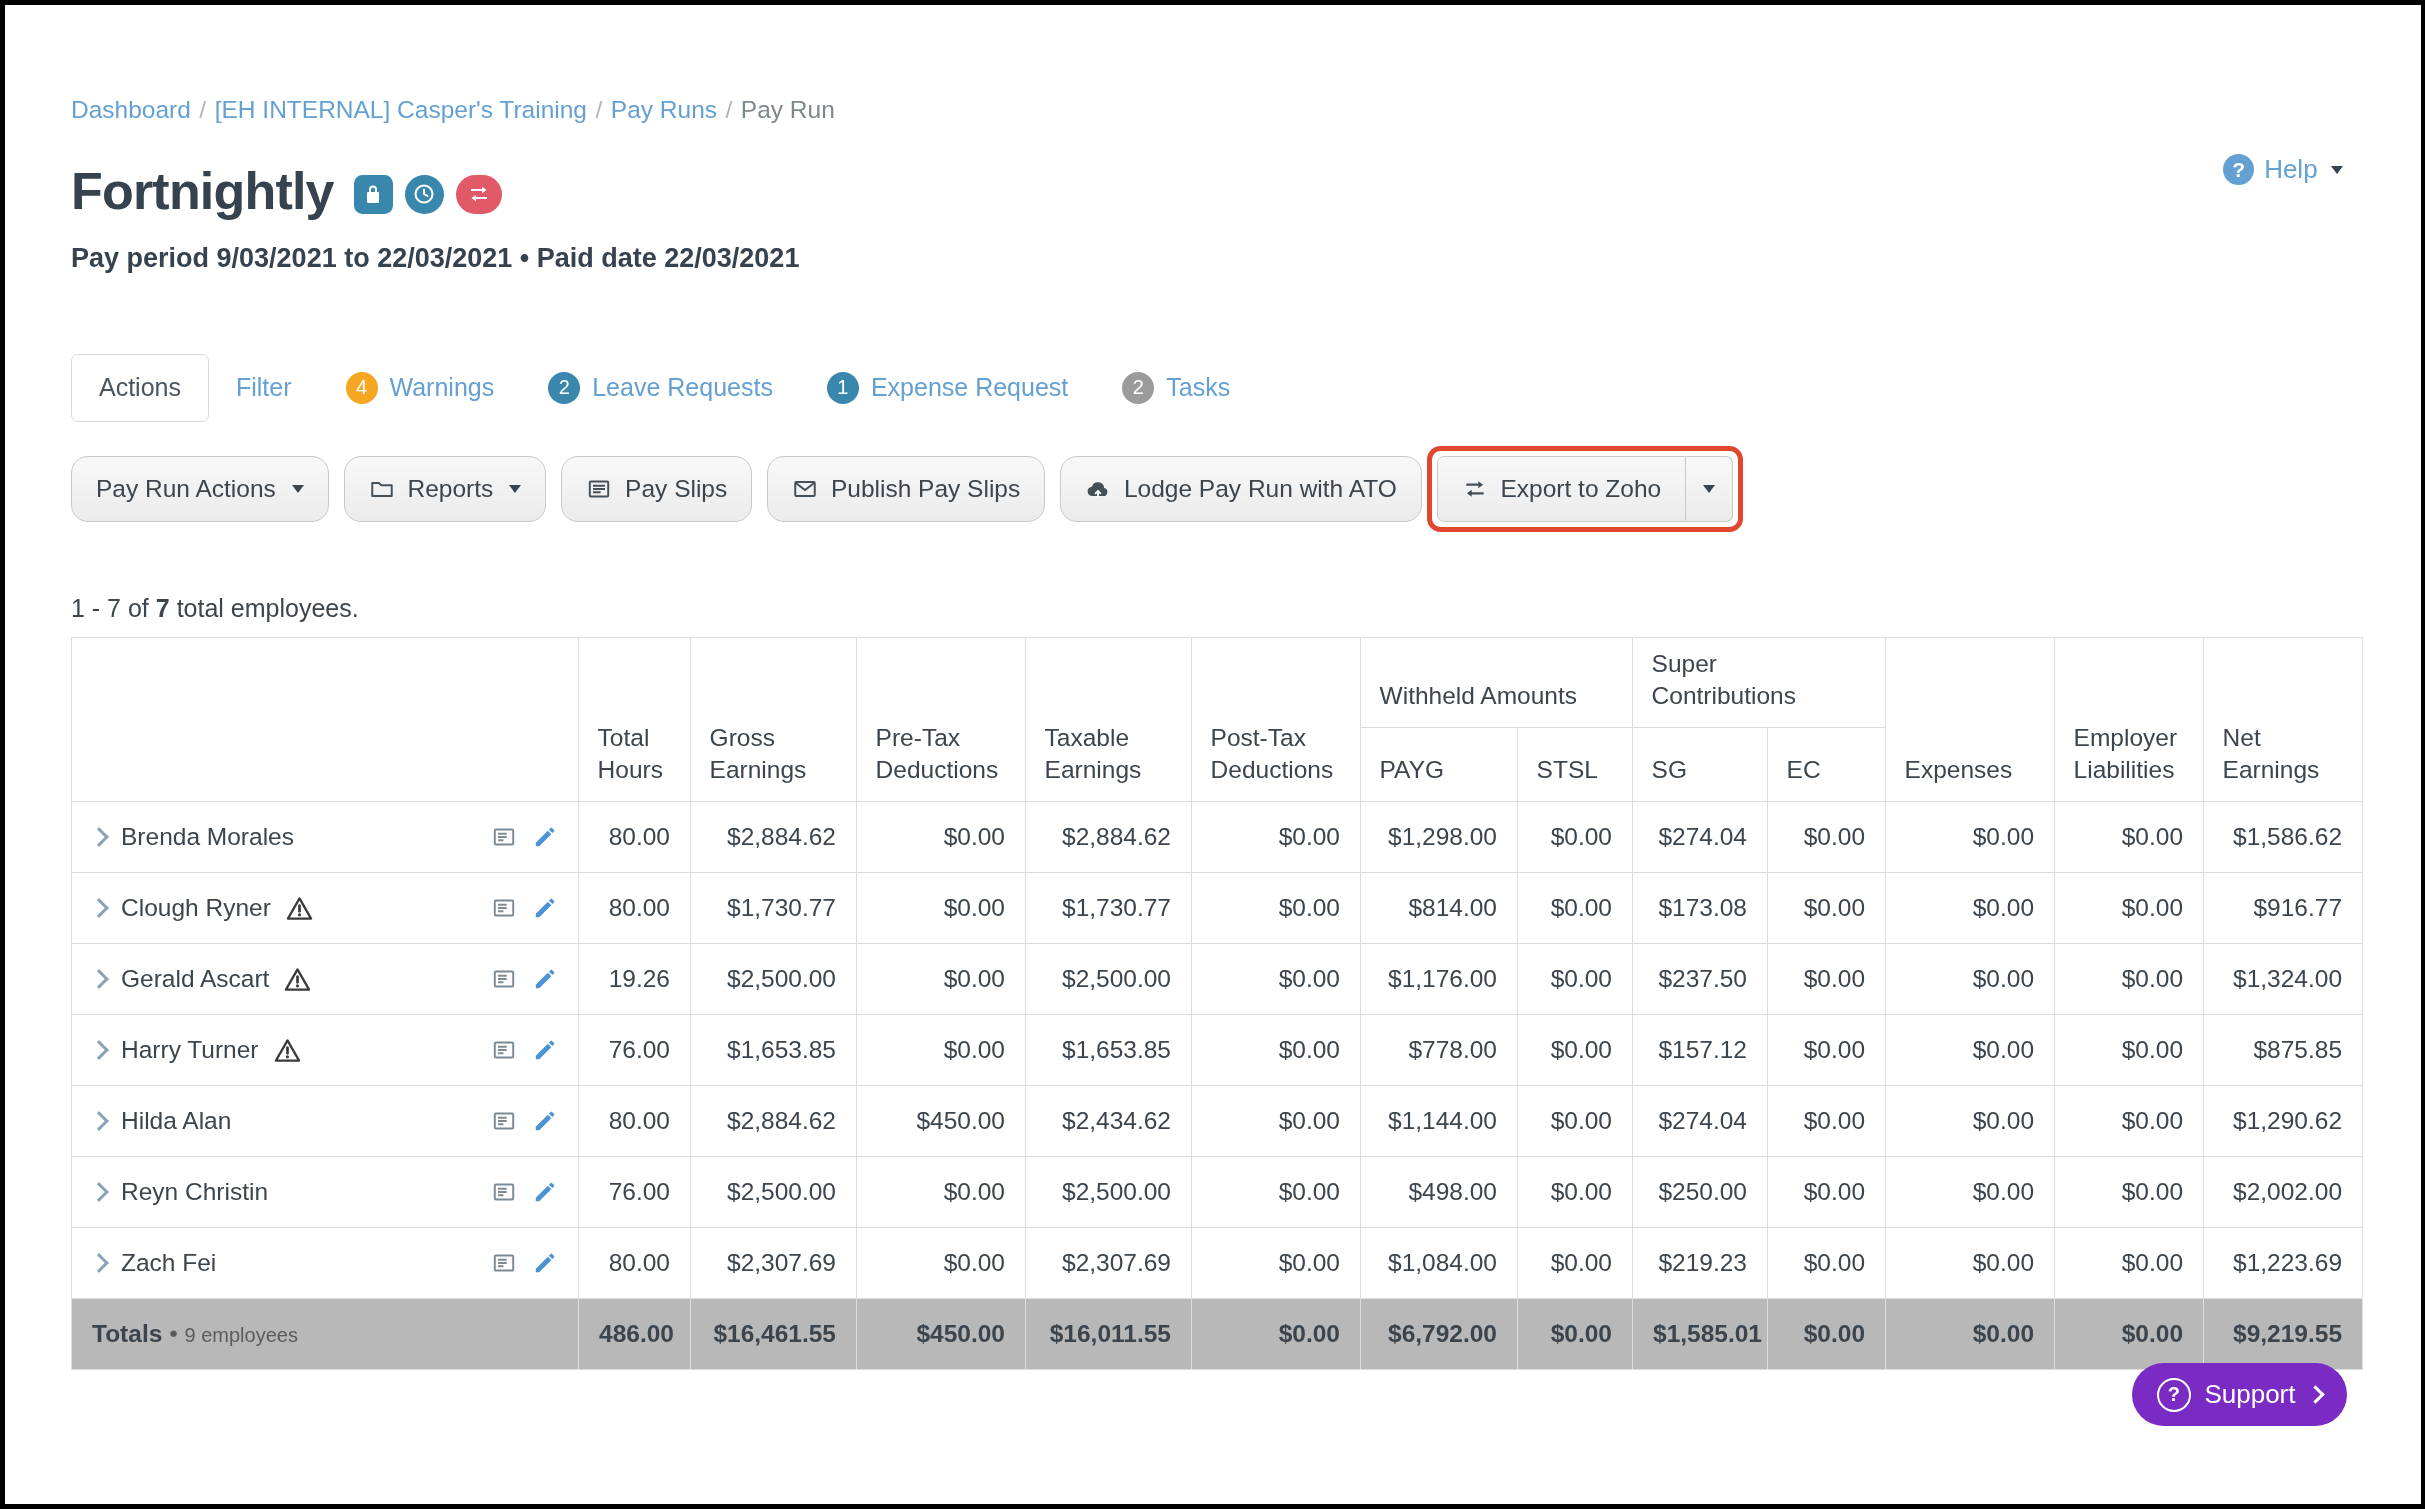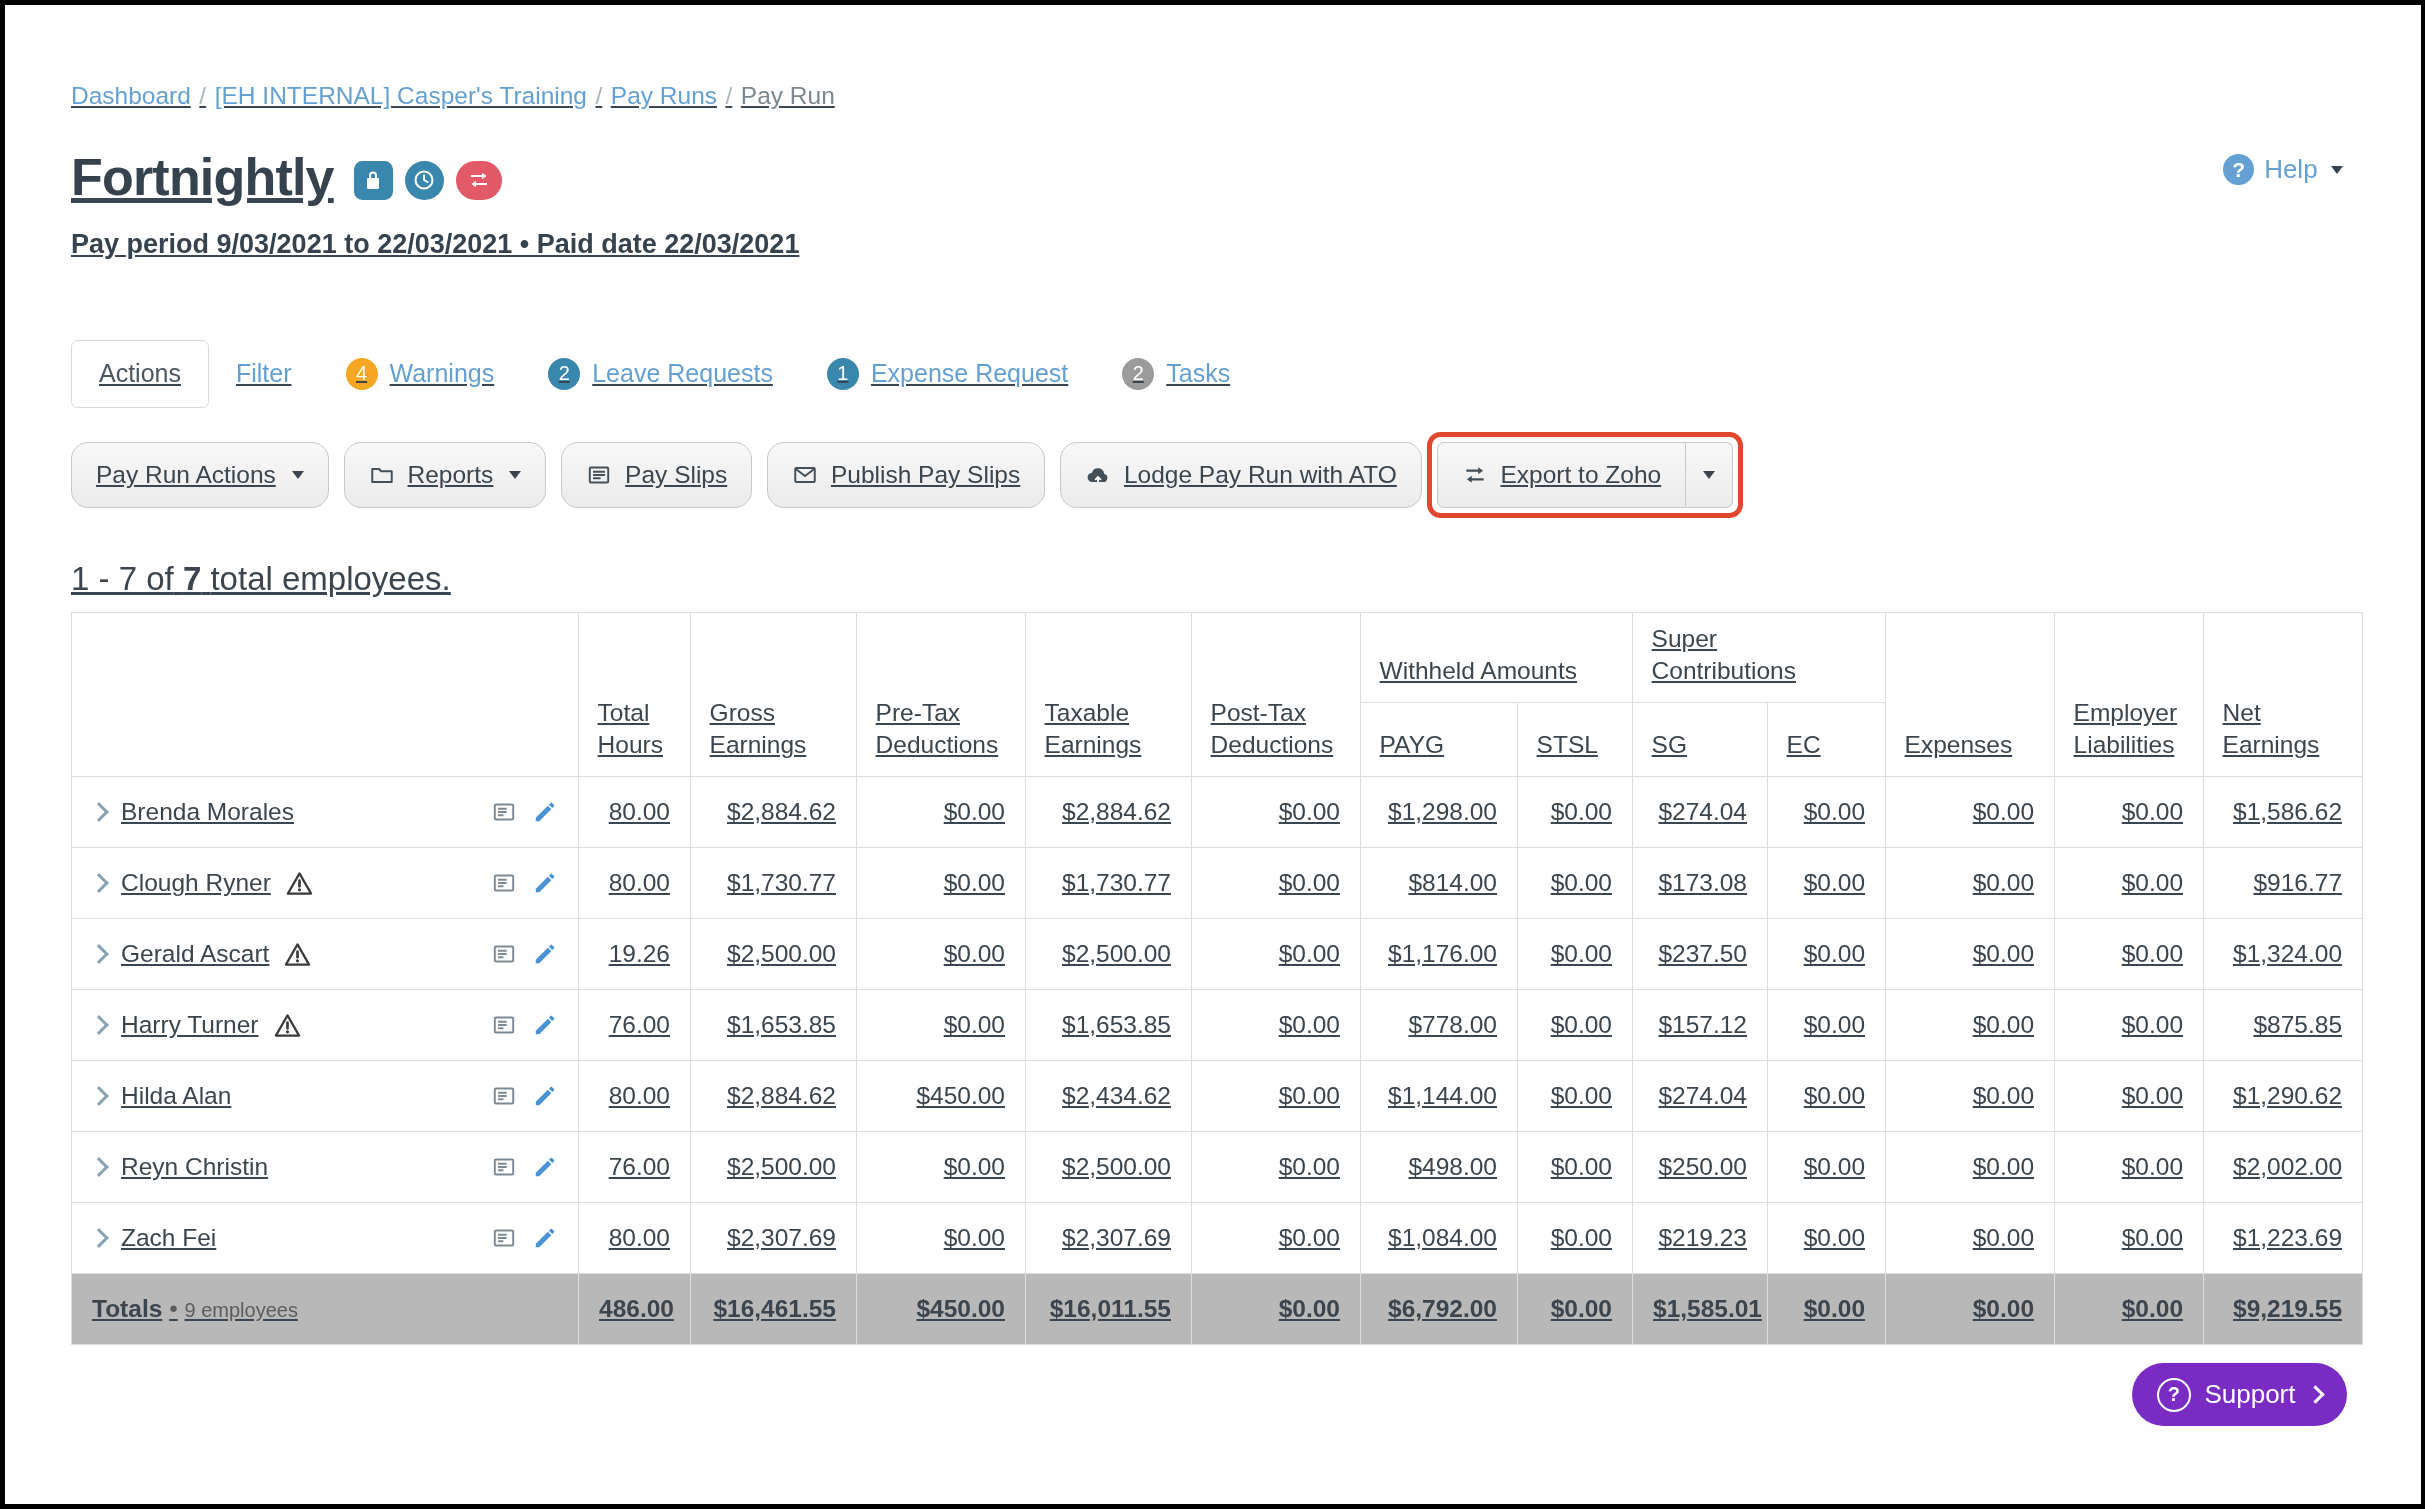--- a/index.html
+++ b/index.html
@@ -2,21 +2,21 @@
 <html style="font-size:13.5px"><head>
 <meta charset="utf-8">
 <style>
   html,body { margin:0; padding:0; background:#d9d9d9; }
   .page {
     width:2426px; height:1509px; box-sizing:border-box;
     border:5px solid #000; background:#fff; position:relative;
     font-family:"Liberation Sans","DejaVu Sans",sans-serif; color:#3a4652;
     overflow:hidden;
   }
-  .content { padding:3px 66px;text-decoration:underline; }
+  .content { padding:17px 66px; }
 
   
   .breadcrumb { padding-top:74px; font-size:24.5px; }
   .crumb.link { color:#64a0d2; cursor:pointer; }
   .crumb.current { color:#7d878e; }
   .crumb-sep { color:#aeb7bd; padding:0 8.5px; }
 
   
   .title-row { margin-top:37px; display:flex; align-items:center; gap:20px; }
   .page-title { font-size:52px; font-weight:700; color:#36424e; letter-spacing:-0.8px; }
@@ -47,21 +47,21 @@
     background:linear-gradient(#f8f8f8,#ebebeb); border:1.7px solid #c9c9c9; border-radius:17px;
     font-size:24.5px; color:#3c454d; font-family:inherit; cursor:pointer;
   }
   .btn .icon svg { width:26px; height:26px; display:block; }
   .split-left { border-radius:6.8px 0 0 6.8px; }
   .split-right { border-radius:0 6.8px 6.8px 0; border-left:none; padding:0 17px; }
   .caret { display:inline-block; width:0; height:0; border-left:6.8px solid transparent; border-right:6.8px solid transparent; border-top:8.5px solid #3c454d; margin-left:3.4px; }
   .annotation { position:absolute; top:-10px; bottom:-10px; left:-10px; right:-10px; border:5px solid #e0472e; border-radius:13.5px; pointer-events:none; }
 
   
-  .summary { margin-top:52px; font-size:33px; color:#3c454d; }
+  .summary { margin-top:72px; font-size:25px; color:#3c454d; }
   .summary b { font-weight:700; }
 
   
   table.payrun { margin-top:13.5px; border-collapse:collapse; table-layout:fixed; width:2292px; font-size:24.5px; }
   table.payrun th, table.payrun td { border:1.7px solid #ddd; box-sizing:border-box; }
   table.payrun th { font-weight:400; color:#3c454d; text-align:left; vertical-align:bottom; padding:10px 18.6px 15px; line-height:1.32; }
   th.group-h { text-align:center; vertical-align:middle; height:64px; padding:8.5px 6.8px; }
   tr.sub-row th { height:74px; }
   table.payrun td { height:71px; padding:0 20px; color:#3c454d; }
   td.num { text-align:right; }

